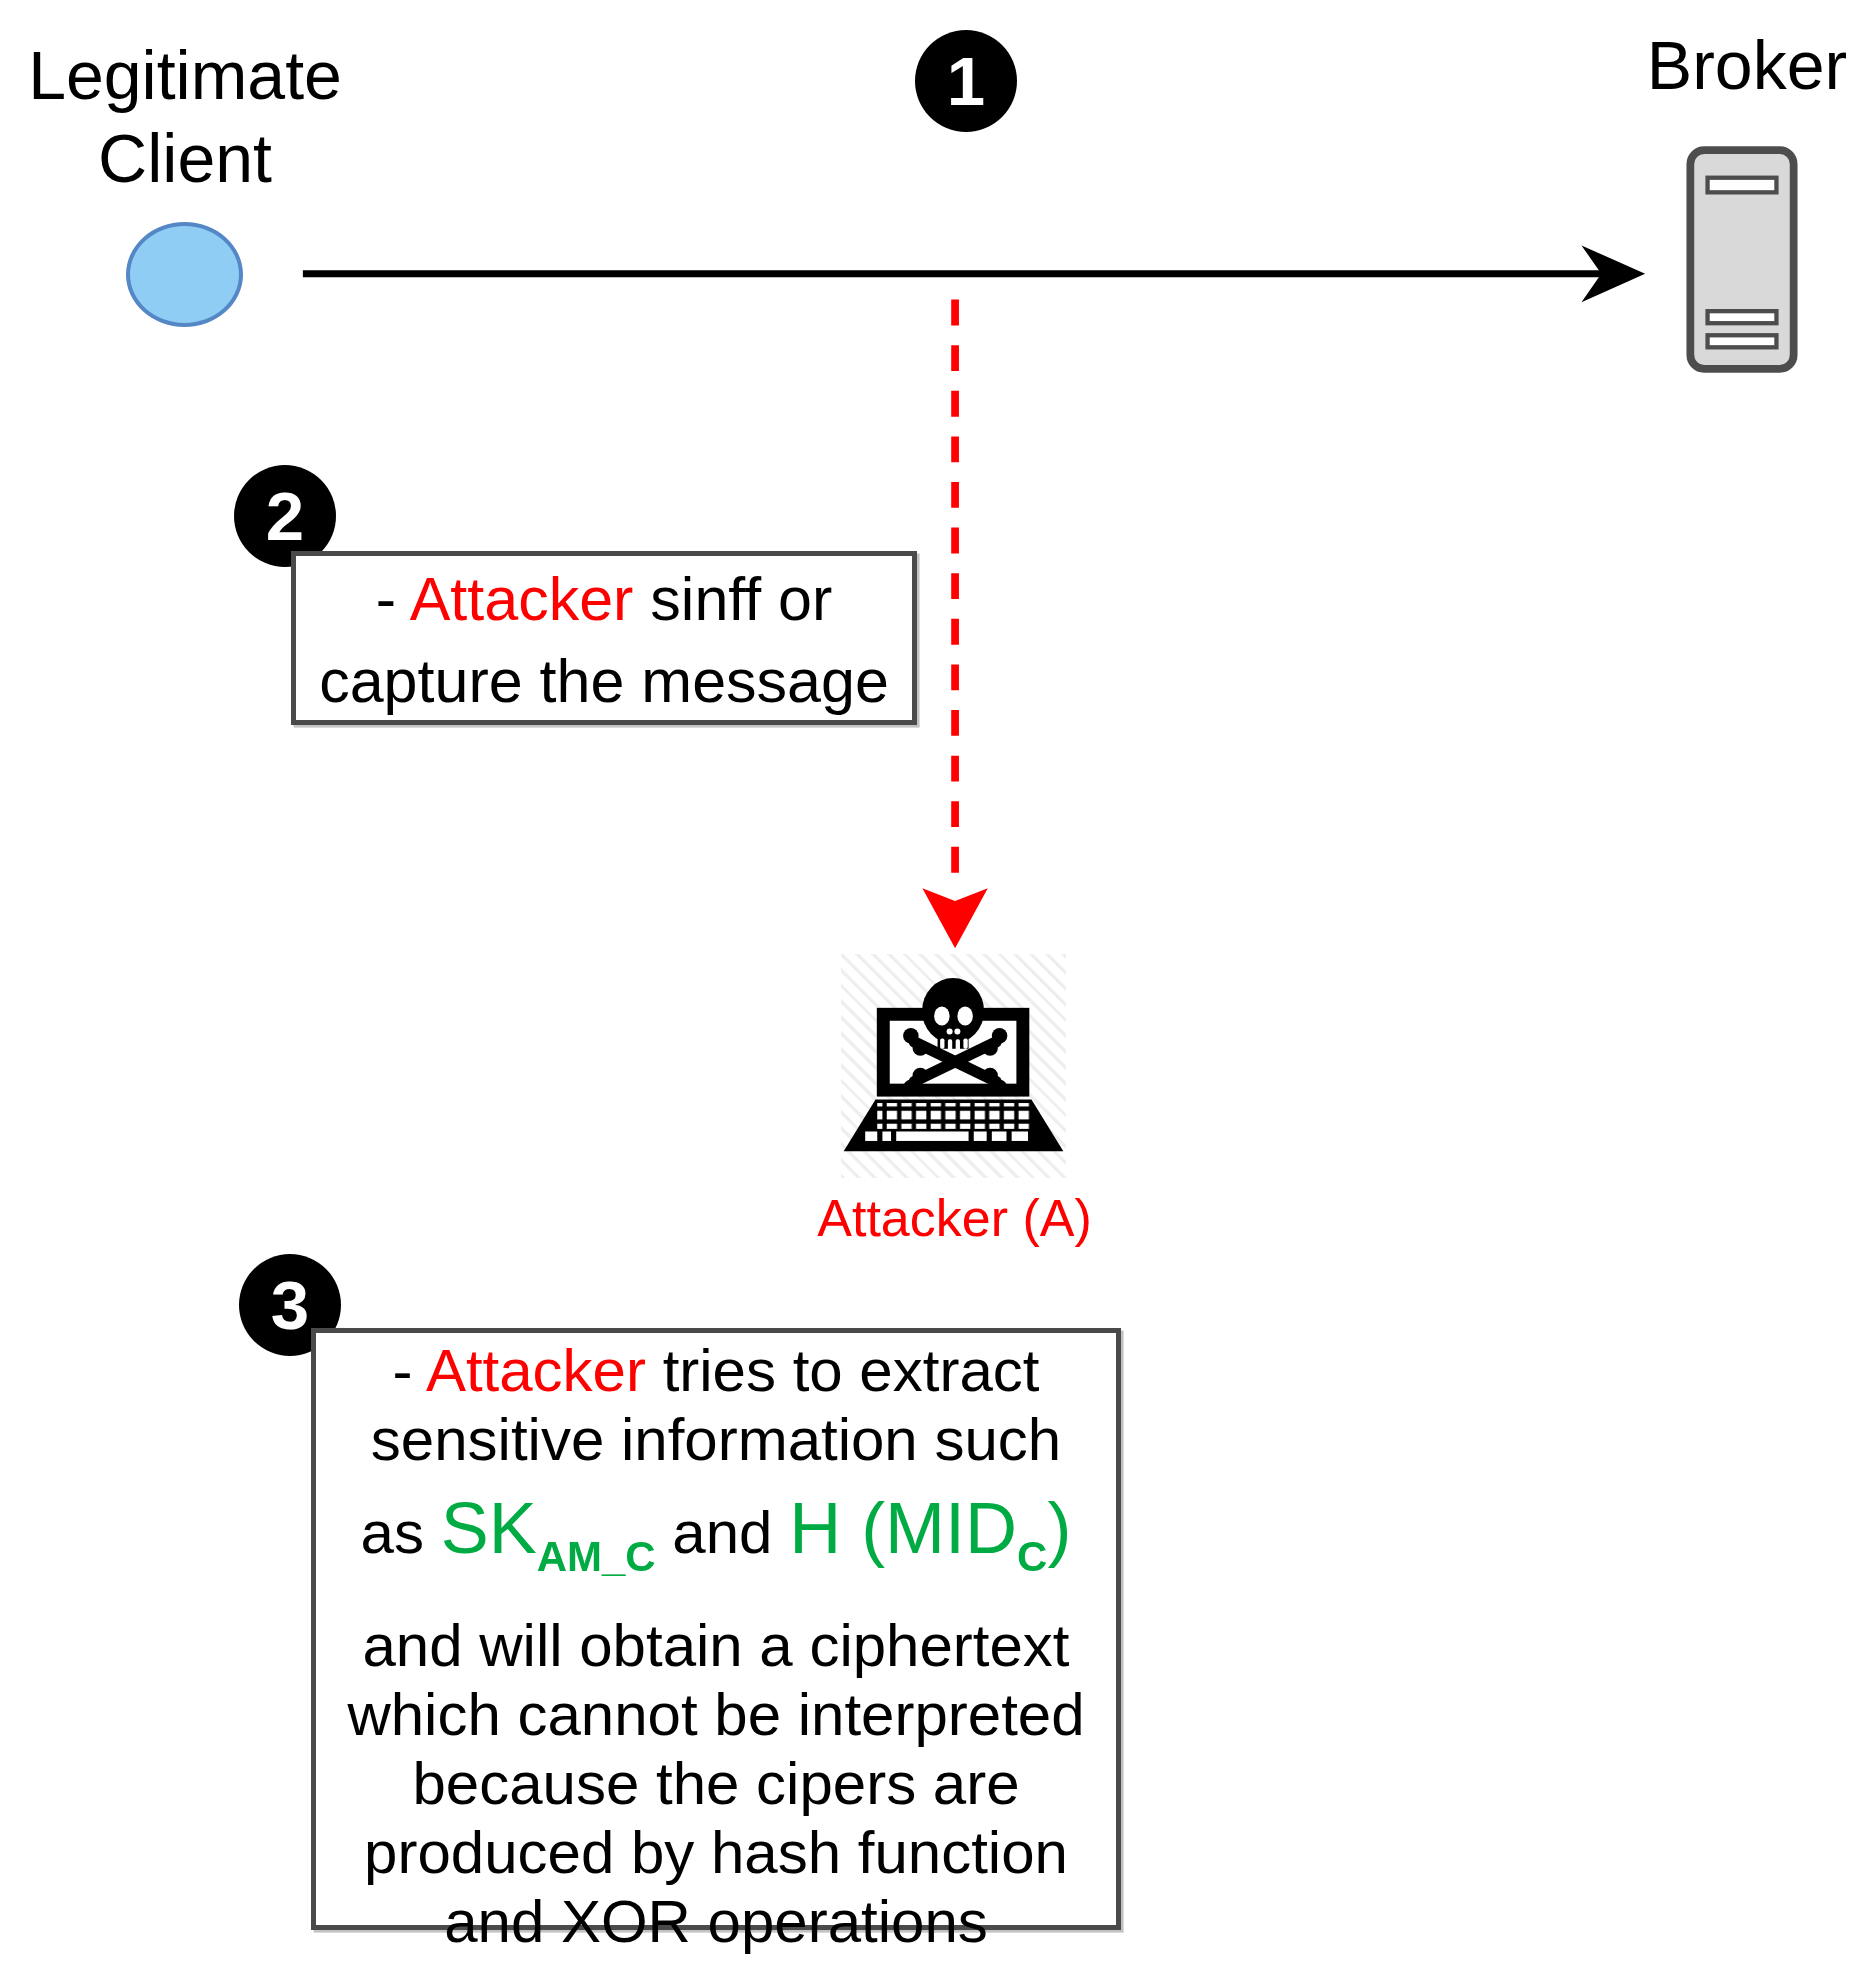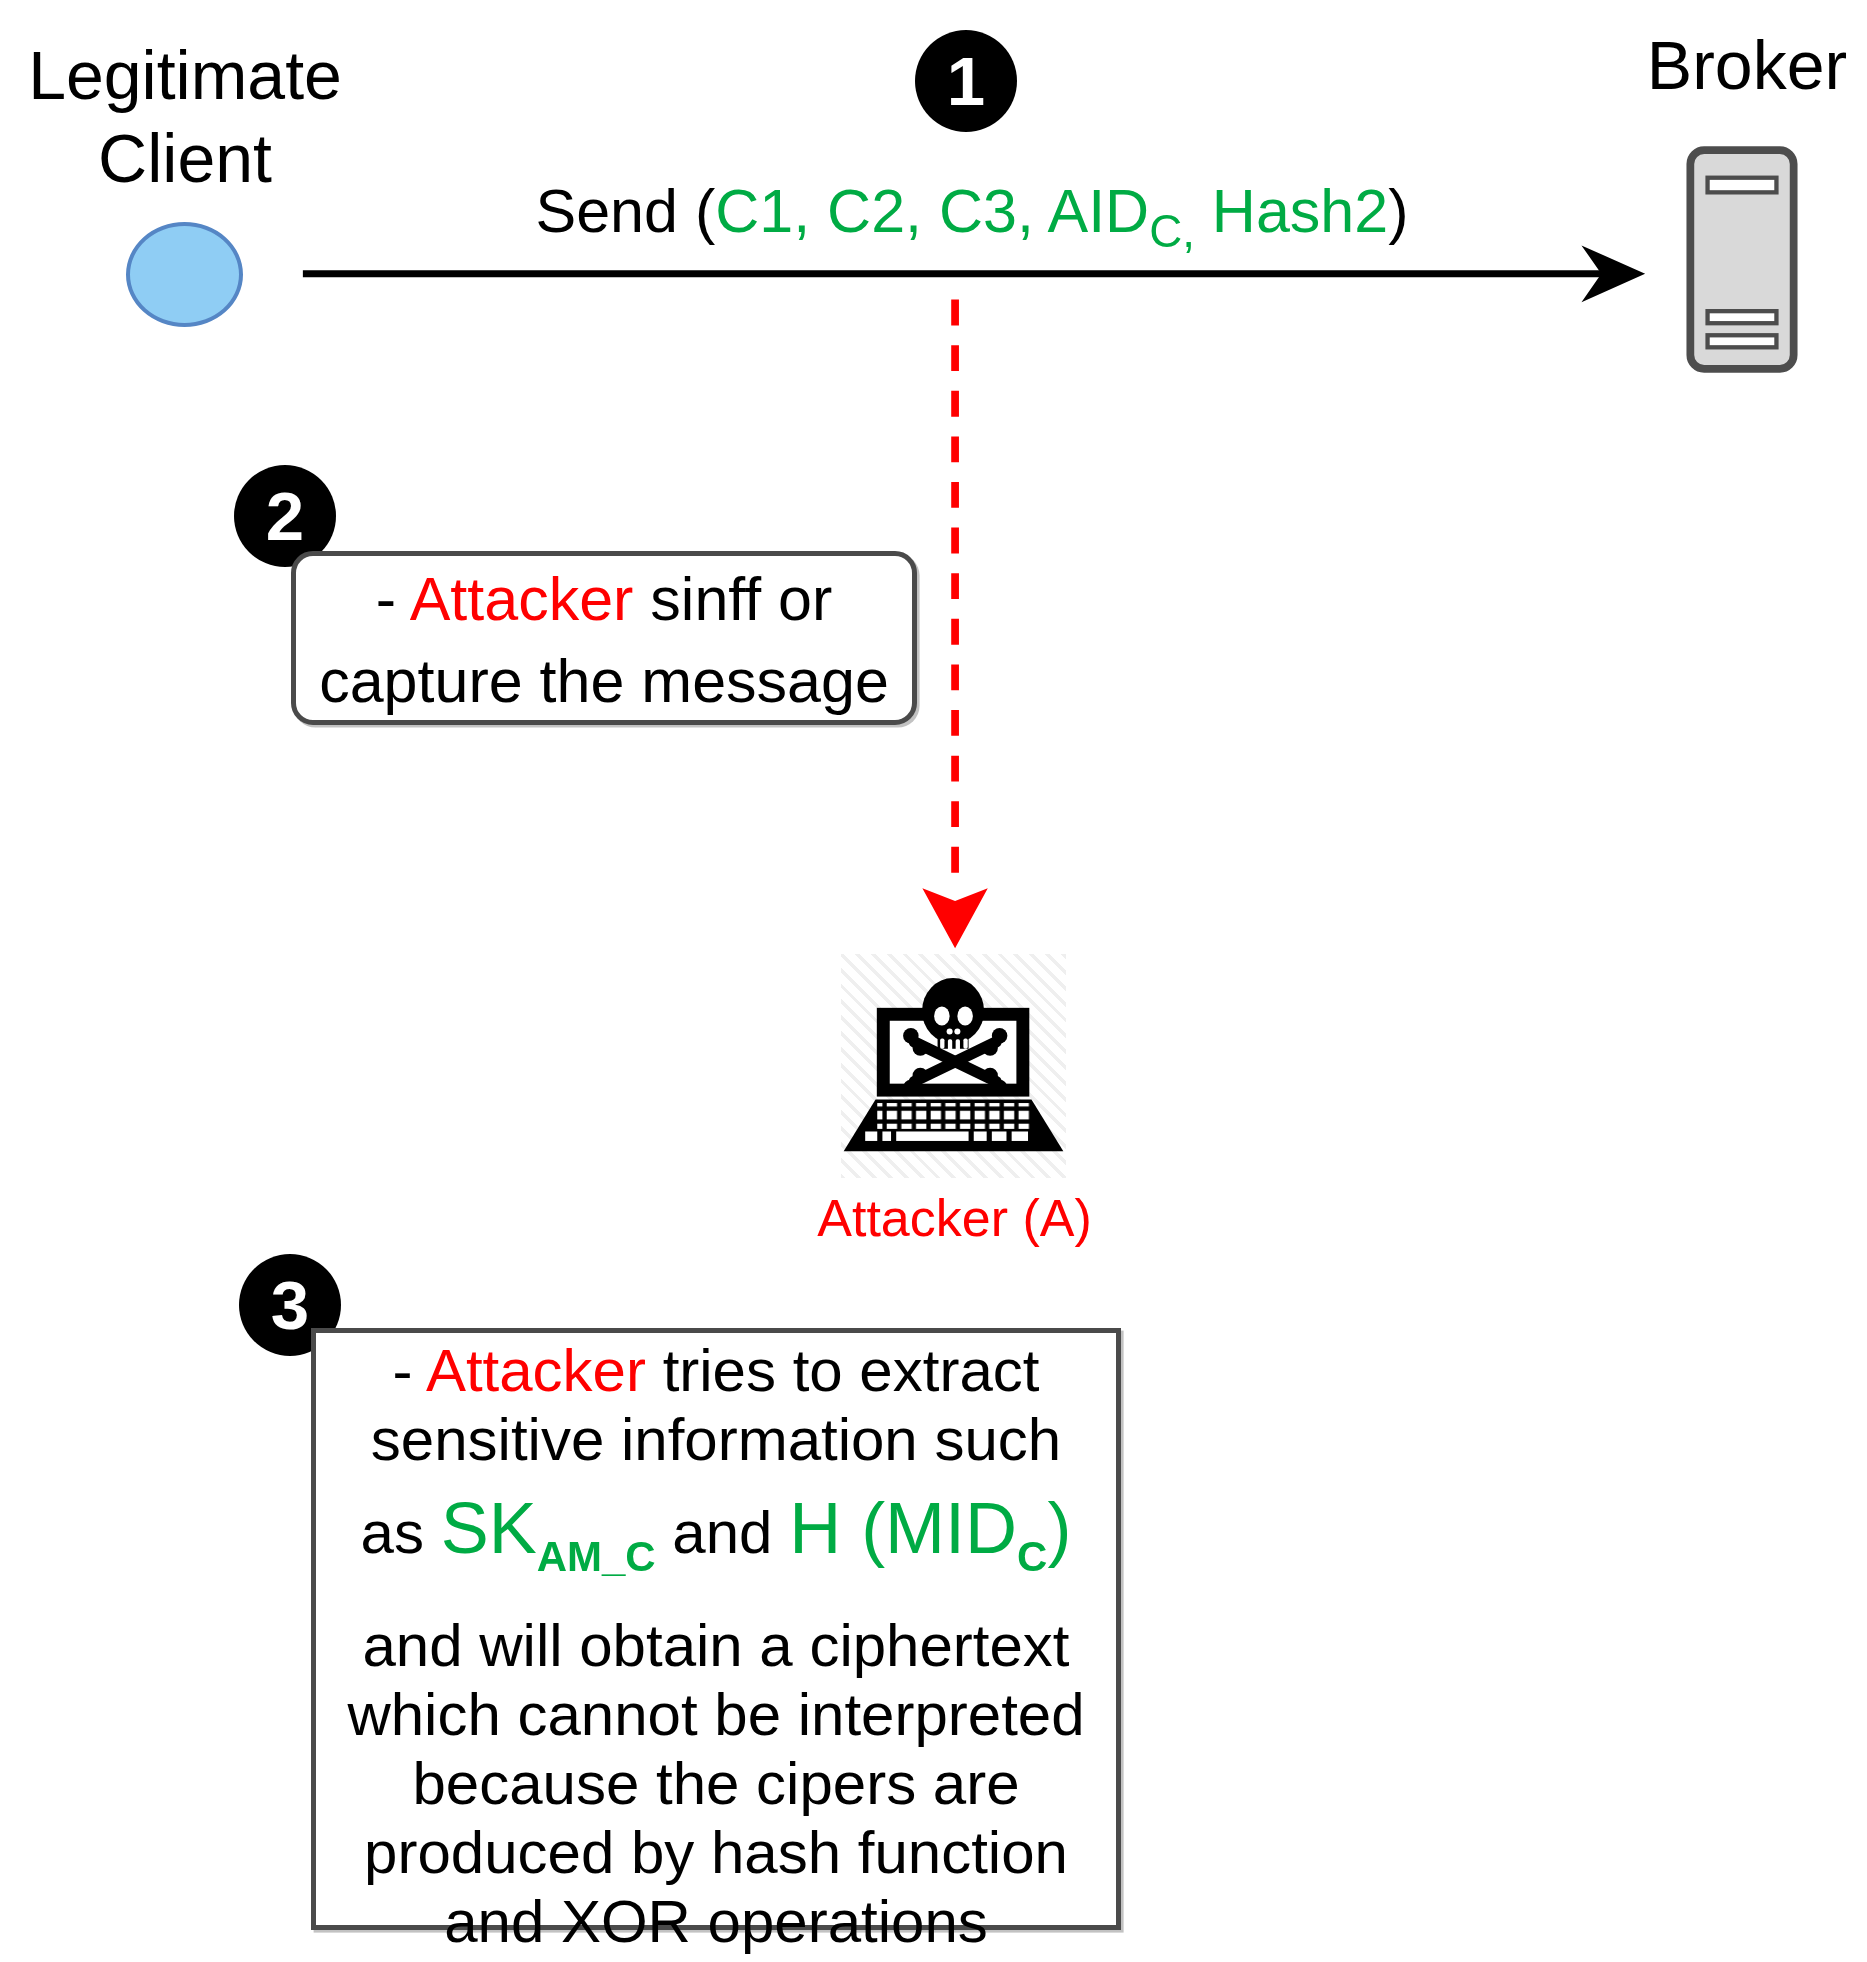--- a/index.html
+++ b/index.html
@@ -22,21 +22,21 @@
     background:var(--badge_bg,#000);color:var(--badge_text,#fff);
     display:flex;align-items:center;justify-content:center;
     font-size:69px;font-weight:bold;line-height:1;
   }
   .note-box{
     background:#fff;
     border:5.2px solid var(--box_border,#4A4A4A);
     box-sizing:border-box;
     box-shadow:2.6px 2.6px 0 rgba(120,120,120,.45);
   }
-  .box2-text{font-size:61px;line-height:82px;padding-top:1.7px;border-radius:22px;}
+  .box2-text{font-size:61px;line-height:82px;padding-top:1.7px;}
   .b3line{font-size:60px;line-height:69px;}
   .b3line.tall{line-height:108px;}
   .g-big{font-size:72px;}
   .g-sub{font-size:42px;vertical-align:-0.42em;font-weight:bold;}
   .subsc{font-size:0.75em;vertical-align:-0.33em;}
   .client-ellipse{
     width:117px;height:105px;border-radius:50%;
     background:var(--blue_fill,#8FCDF4);
     border:4.3px solid var(--blue_stroke,#5586C5);
     box-sizing:border-box;
@@ -72,23 +72,20 @@
     <div>Legitimate</div>
     <div>Client</div>
   </div>
 
   <div class="abs client-ellipse" style="left:126px;top:222px;"></div>
 
   <div class="abs badge" style="left:915px;top:30px;">
     <span>1</span>
   </div>
 
-  <div class="abs center" style="left:499px;top:170px;width:946px;font-size:61px;line-height:83px;">
-    <span class="pre">Send (</span><span class="pre green">C1, C2, C3, AID</span><span class="pre green subsc">C,</span><span class="pre green"> Hash2</span><span class="pre">)</span>
-  </div>
 
   <div class="abs label center" style="left:1618px;top:24px;width:258px;">Broker</div>
 
   <svg class="abs" style="left:1685px;top:145px;" width="114" height="229" viewBox="0 0 132 266">
     <rect x="6" y="6" width="120" height="254" rx="16" class="srv-body" stroke-width="9"></rect>
     <rect x="26" y="38" width="80" height="17" class="srv-slot" stroke-width="5"></rect>
     <rect x="26" y="193" width="80" height="14" class="srv-slot" stroke-width="5"></rect>
     <rect x="26" y="221" width="80" height="14" class="srv-slot" stroke-width="5"></rect>
   </svg>
 

